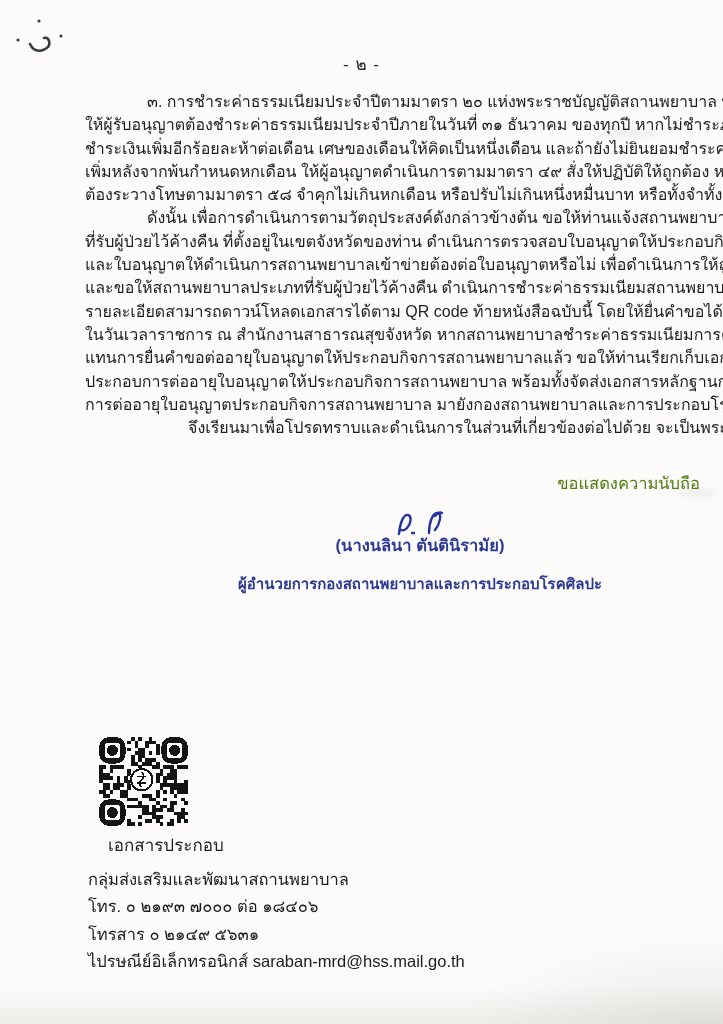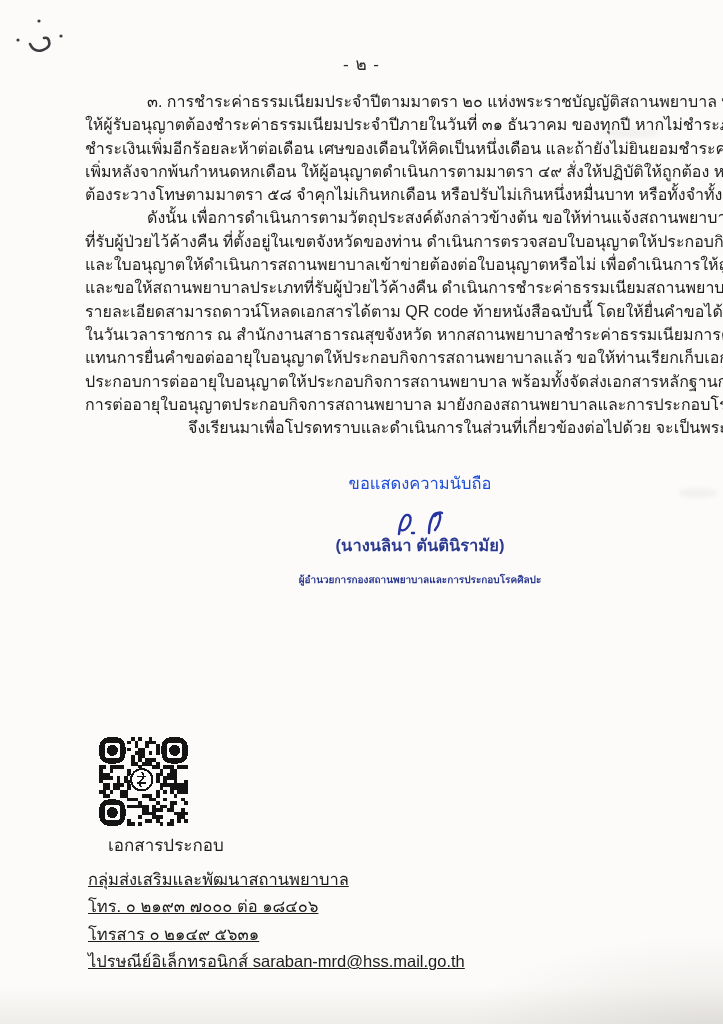--- a/index.html
+++ b/index.html
@@ -38,42 +38,42 @@
   .body-text{
     position:absolute;left:85px;right:16px;top:90px;
     font-size:16px;line-height:23.3px;color:#1e1e1e;
     text-align:left;
   }
   .line{white-space:nowrap;}
   .line.indent{text-indent:62px;}
   .line.indent-closing{text-indent:103px;}
   .signoff{
     position:absolute;left:140px;width:560px;top:470px;
-    text-align:center;font-size:16.5px;color:#1d4ed8;
+    text-align:right;font-size:16.5px;color:#4d7c0f;
   }
   .sig-ink{
     position:absolute;left:385px;top:500px;
   }
   .sig-name{
     position:absolute;left:140px;width:560px;top:532px;
     text-align:center;font-size:16.5px;color:#2b3990;font-weight:bold;
   }
   .sig-title{
     position:absolute;left:140px;width:560px;top:572px;
-    text-align:center;font-size:10px;color:#2b3990;font-weight:bold;
+    text-align:center;font-size:15px;color:#2b3990;font-weight:bold;
   }
   .qr-wrap{position:absolute;left:99px;top:737px;}
   .qr-wrap svg{display:block;width:89px;height:89px;}
   .qr-caption{
     position:absolute;left:108px;top:831px;
     font-size:17px;color:#1e1e1e;
   }
   .footer{
     position:absolute;left:88px;top:866px;
-    font-size:16.5px;line-height:27.4px;color:#1c1c1c;text-decoration:underline;
+    font-size:16.5px;line-height:27.4px;color:#1c1c1c;
   }
 </style>
 </head>
 <body>
 
 <div class="page">
 
   <svg class="penmark" width="64" height="52" viewBox="0 0 64 52">
     <path d="M18 32 q4 9 13 6 q8 -3 6 -9 q-1 -4 -5 -3" fill="none" stroke="#3c3c40" stroke-width="2.6" stroke-linecap="round"></path>
     <circle cx="27" cy="9" r="1.6" fill="#3c3c40"></circle>

